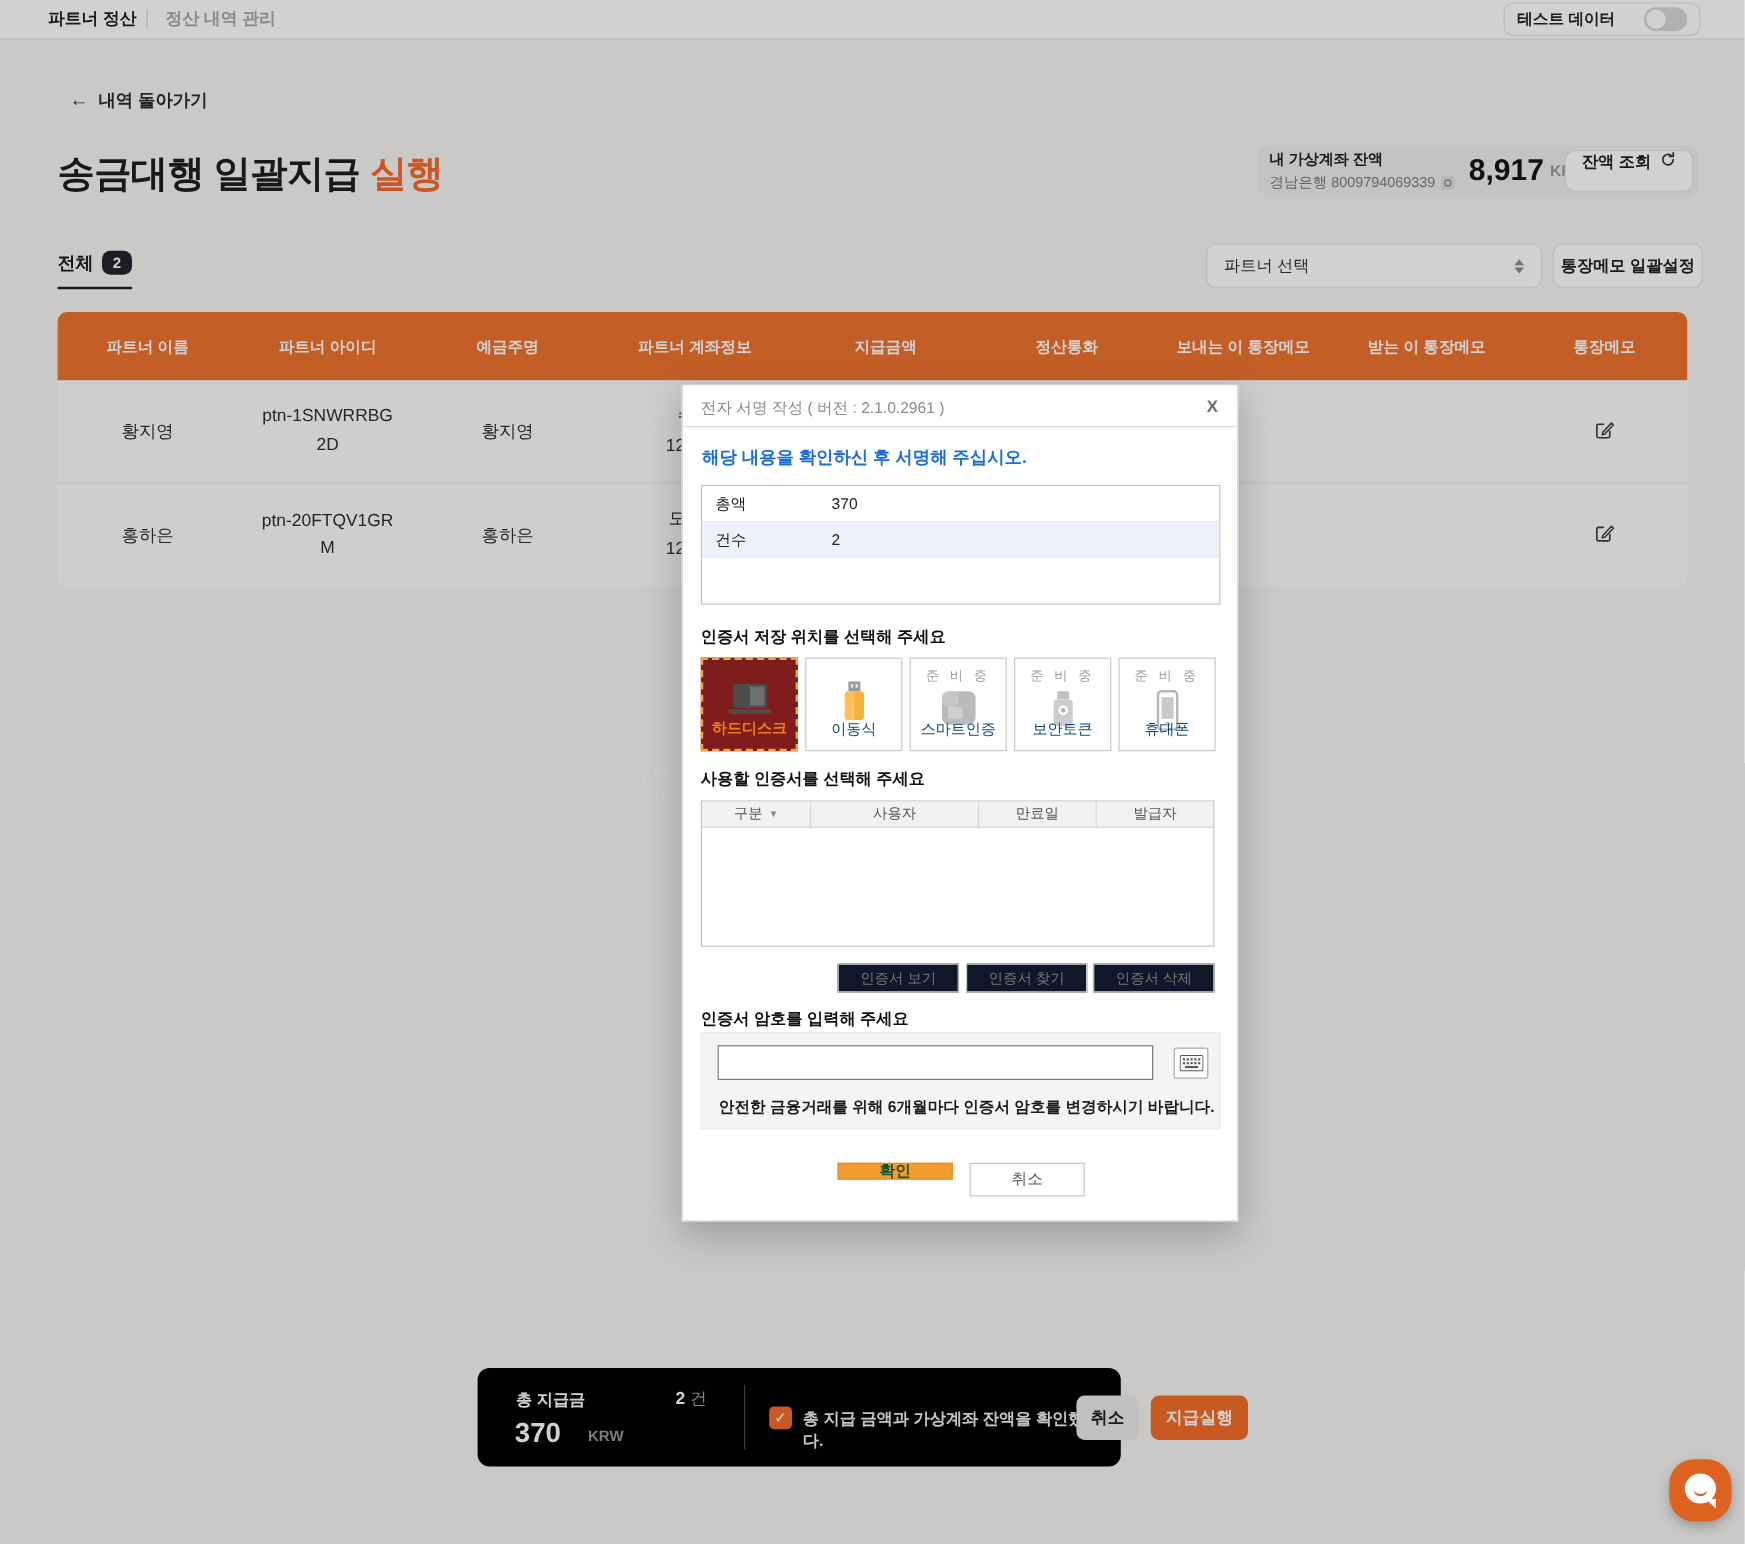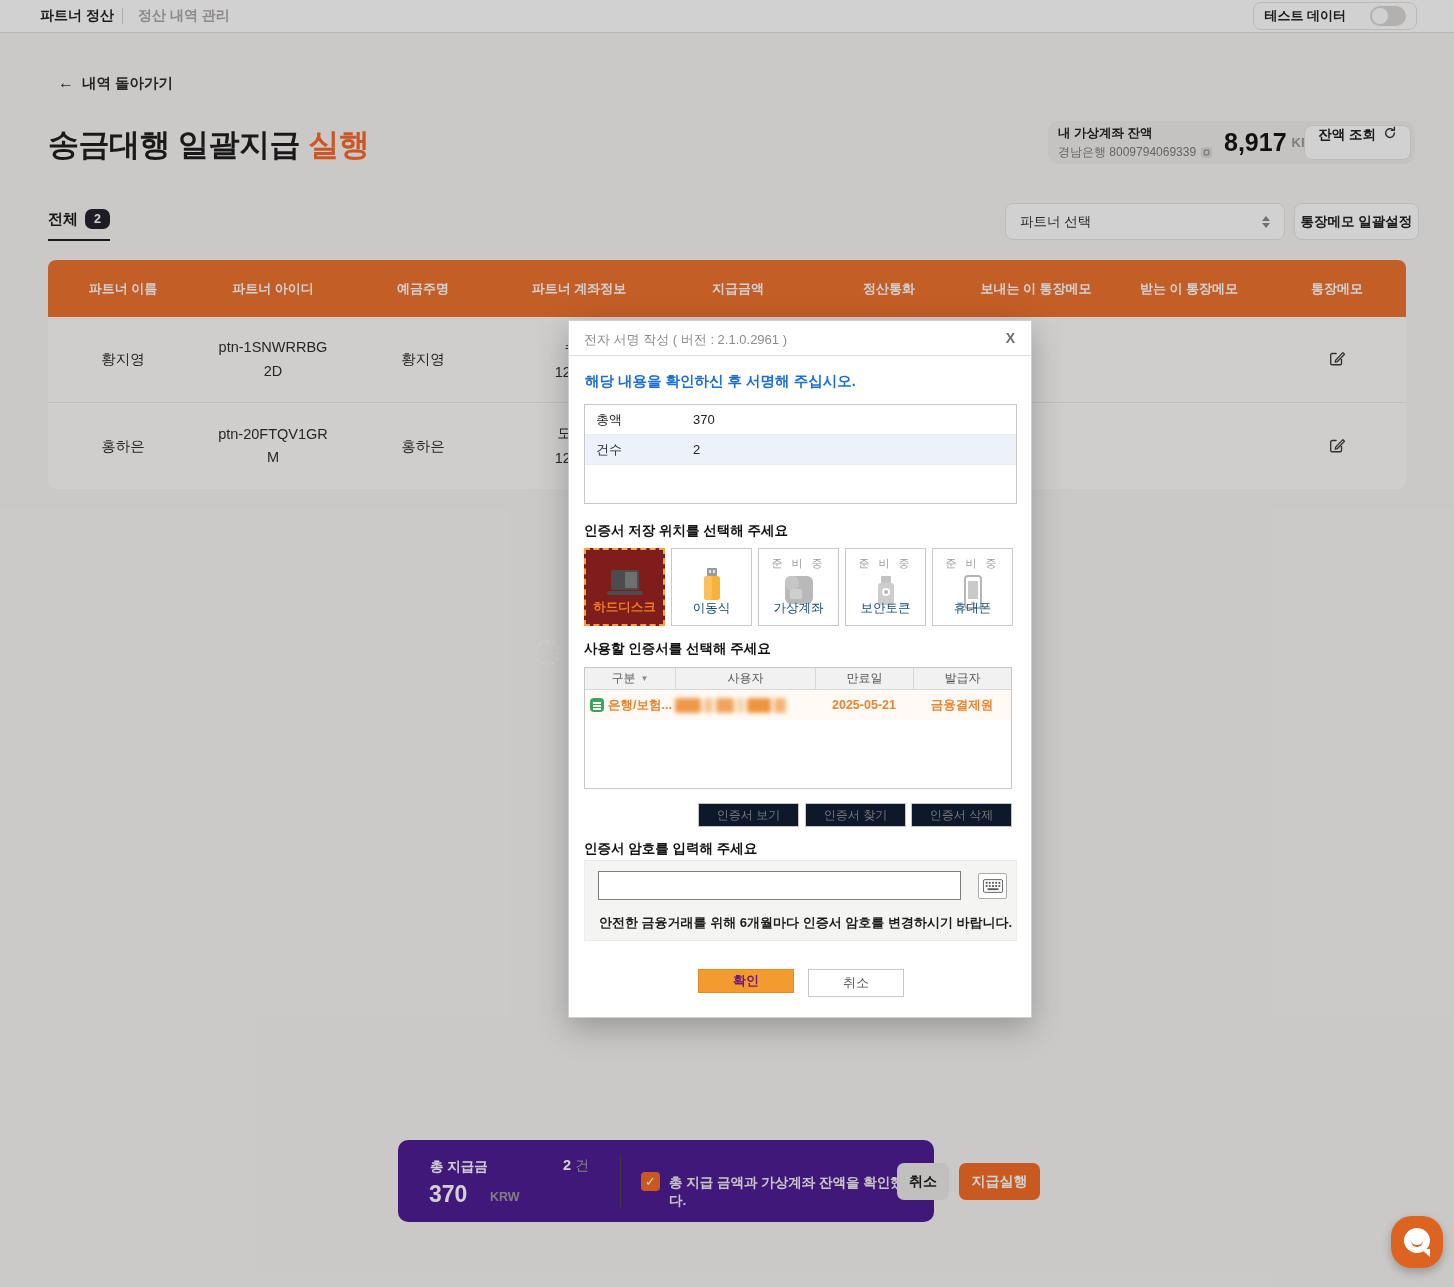--- a/index.html
+++ b/index.html
@@ -93,25 +93,25 @@
   .ct-issuer { text-align:center; }
 
   .cert-btns { position:absolute; top:482px; left:0; width:458px; }
   .cbtn { position:absolute; width:101px; height:24px; background:#0f172a; border:1px solid #c6c6c6; font-size:12px; color:#777; display:flex; align-items:center; justify-content:center; cursor:pointer; }
 
   .pw-panel { position:absolute; left:15px; top:539px; width:433px; height:81px; background:#f4f4f2; border:1px solid #ececea; }
   .pw-input { position:absolute; left:13px; top:10px; width:363px; height:29px; background:#ffffff; border:1px solid #7d7d7d; font-size:14px; padding:0 8px; }
   .kb-btn { position:absolute; right:9px; top:12px; width:29px; height:26px; background:#ffffff; border:1px solid #aaaaaa; border-radius:2px; display:flex; align-items:center; justify-content:center; cursor:pointer; }
   .pw-note { position:absolute; left:14px; top:53px; font-size:13px; font-weight:700; color:#1c1c1c; }
 
-  .m-confirm { position:absolute; left:129px; top:648px; width:96px; height:24px; background:#f39b2f; border:1px solid #e28c1d; color:#701a75; font-size:13px; font-weight:700; display:flex; align-items:center; justify-content:center; cursor:pointer; }
+  .m-confirm { position:absolute; left:129px; top:648px; width:96px; height:14px; background:#f39b2f; border:1px solid #e28c1d; color:#14532d; font-size:13px; font-weight:700; display:flex; align-items:center; justify-content:center; cursor:pointer; }
   .m-cancel { position:absolute; left:239px; top:648px; width:96px; height:28px; background:#ffffff; border:1px solid #c6c6c6; color:#555; font-size:13px; display:flex; align-items:center; justify-content:center; cursor:pointer; }
 
   
-  .bottombar { position:absolute; left:398px; top:1140px; width:536px; height:82px; background:#4c1d95; border-radius:10px; z-index:1; }
+  .bottombar { position:absolute; left:398px; top:1140px; width:536px; height:82px; background:#000000; border-radius:10px; z-index:1; }
   .bb-total-label { position:absolute; left:32px; top:18px; font-size:13.5px; font-weight:700; color:#ffffff; }
   .bb-count { position:absolute; left:165px; top:17px; font-size:14px; color:#a09f9d; }
   .bb-count b { color:#ffffff; font-size:14.5px; margin-right:4px; }
   .bb-amount { position:absolute; left:31px; top:41px; font-size:23px; font-weight:800; color:#ffffff; }
   .bb-cur { position:absolute; left:92px; top:50px; font-size:12.5px; font-weight:600; color:#9b9a98; }
   .bb-div { position:absolute; left:222px; top:14px; width:1px; height:54px; background:#474543; }
   .bb-check { position:absolute; left:243px; top:32px; width:19px; height:19px; border-radius:4px; background:#f36c26; color:#fff; font-size:13px; display:flex; align-items:center; justify-content:center; cursor:pointer; }
   .bb-chklabel { position:absolute; left:271px; top:34px; font-size:13.5px; font-weight:600; color:#f2f1ef; }
   .bb-cancel { position:absolute; left:499px; top:23px; width:52px; height:37px; background:#ebebe9; border-radius:7px; color:#1d1d1d; font-size:14px; font-weight:700; display:flex; align-items:center; justify-content:center; cursor:pointer; }
   .bb-exec { position:absolute; left:561px; top:23px; width:81px; height:37px; background:#f36c26; border-radius:7px; color:#ffffff; font-size:14px; font-weight:700; display:flex; align-items:center; justify-content:center; cursor:pointer; }
@@ -282,21 +282,21 @@
       </div>
       <div class="tile prep">
         <span class="status">준 비 중</span>
         <span class="art">
           <svg width="34" height="30" viewBox="0 0 34 30">
               <rect x="3" y="1" width="28" height="28" rx="6" fill="#b9b9b9"></rect>
               <rect x="3" y="1" width="14" height="14" rx="6" fill="#c6c6c6"></rect>
               <rect x="8" y="14" width="12" height="10" rx="2" fill="#cfcfcf"></rect>
             </svg>
         </span>
-        <span class="tlabel">가상계좌</span>
+        <span class="tlabel">스마트인증</span>
       </div>
       <div class="tile prep">
         <span class="status">준 비 중</span>
         <span class="art">
           <svg width="24" height="32" viewBox="0 0 24 32">
               <rect x="7" y="1" width="10" height="7" rx="1" fill="#c2c2c2"></rect>
               <rect x="4" y="8" width="16" height="22" rx="3" fill="#cdcdcd"></rect>
               <circle cx="12" cy="17" r="4" fill="#ffffff"></circle>
               <circle cx="12" cy="17" r="2" fill="#b5b5b5"></circle>
             </svg>
@@ -319,40 +319,20 @@
     <div class="m-sec-title" style="top:319px">사용할 인증서를 선택해 주세요</div>
     <div class="cert-table">
       <div class="ct-head">
         <div class="c">
             <span>구분</span>
             <span class="tri">▼</span>
           </div>
         <div class="c">사용자</div>
         <div class="c">만료일</div>
         <div class="c">발급자</div>
-      </div>
-      <div class="ct-row">
-        <div class="ct-type">
-          <span class="cert-ic">
-              <i style="top:4px"></i>
-              <i style="top:7px"></i>
-              <i style="top:10px"></i>
-            </span>
-          <span>은행/보험...</span>
-        </div>
-        <div class="blurname">
-          <i style="width:26px;background:#ef9a49"></i>
-            <i style="width:9px;background:#f6c693"></i>
-            <i style="width:18px;background:#f1a55c"></i>
-            <i style="width:7px;background:#f8d2a8"></i>
-            <i style="width:24px;background:#ee9440"></i>
-            <i style="width:12px;background:#f3b577"></i>
-        </div>
-        <div class="ct-date">2025-05-21</div>
-        <div class="ct-issuer">금융결제원</div>
       </div>
     </div>
 
     <div class="cert-btns">
       <div class="cbtn" style="left:129px">인증서 보기</div>
       <div class="cbtn" style="left:236px">인증서 찾기</div>
       <div class="cbtn" style="left:342px">인증서 삭제</div>
     </div>
 
     <div class="m-sec-title" style="top:519px">인증서 암호를 입력해 주세요</div>

